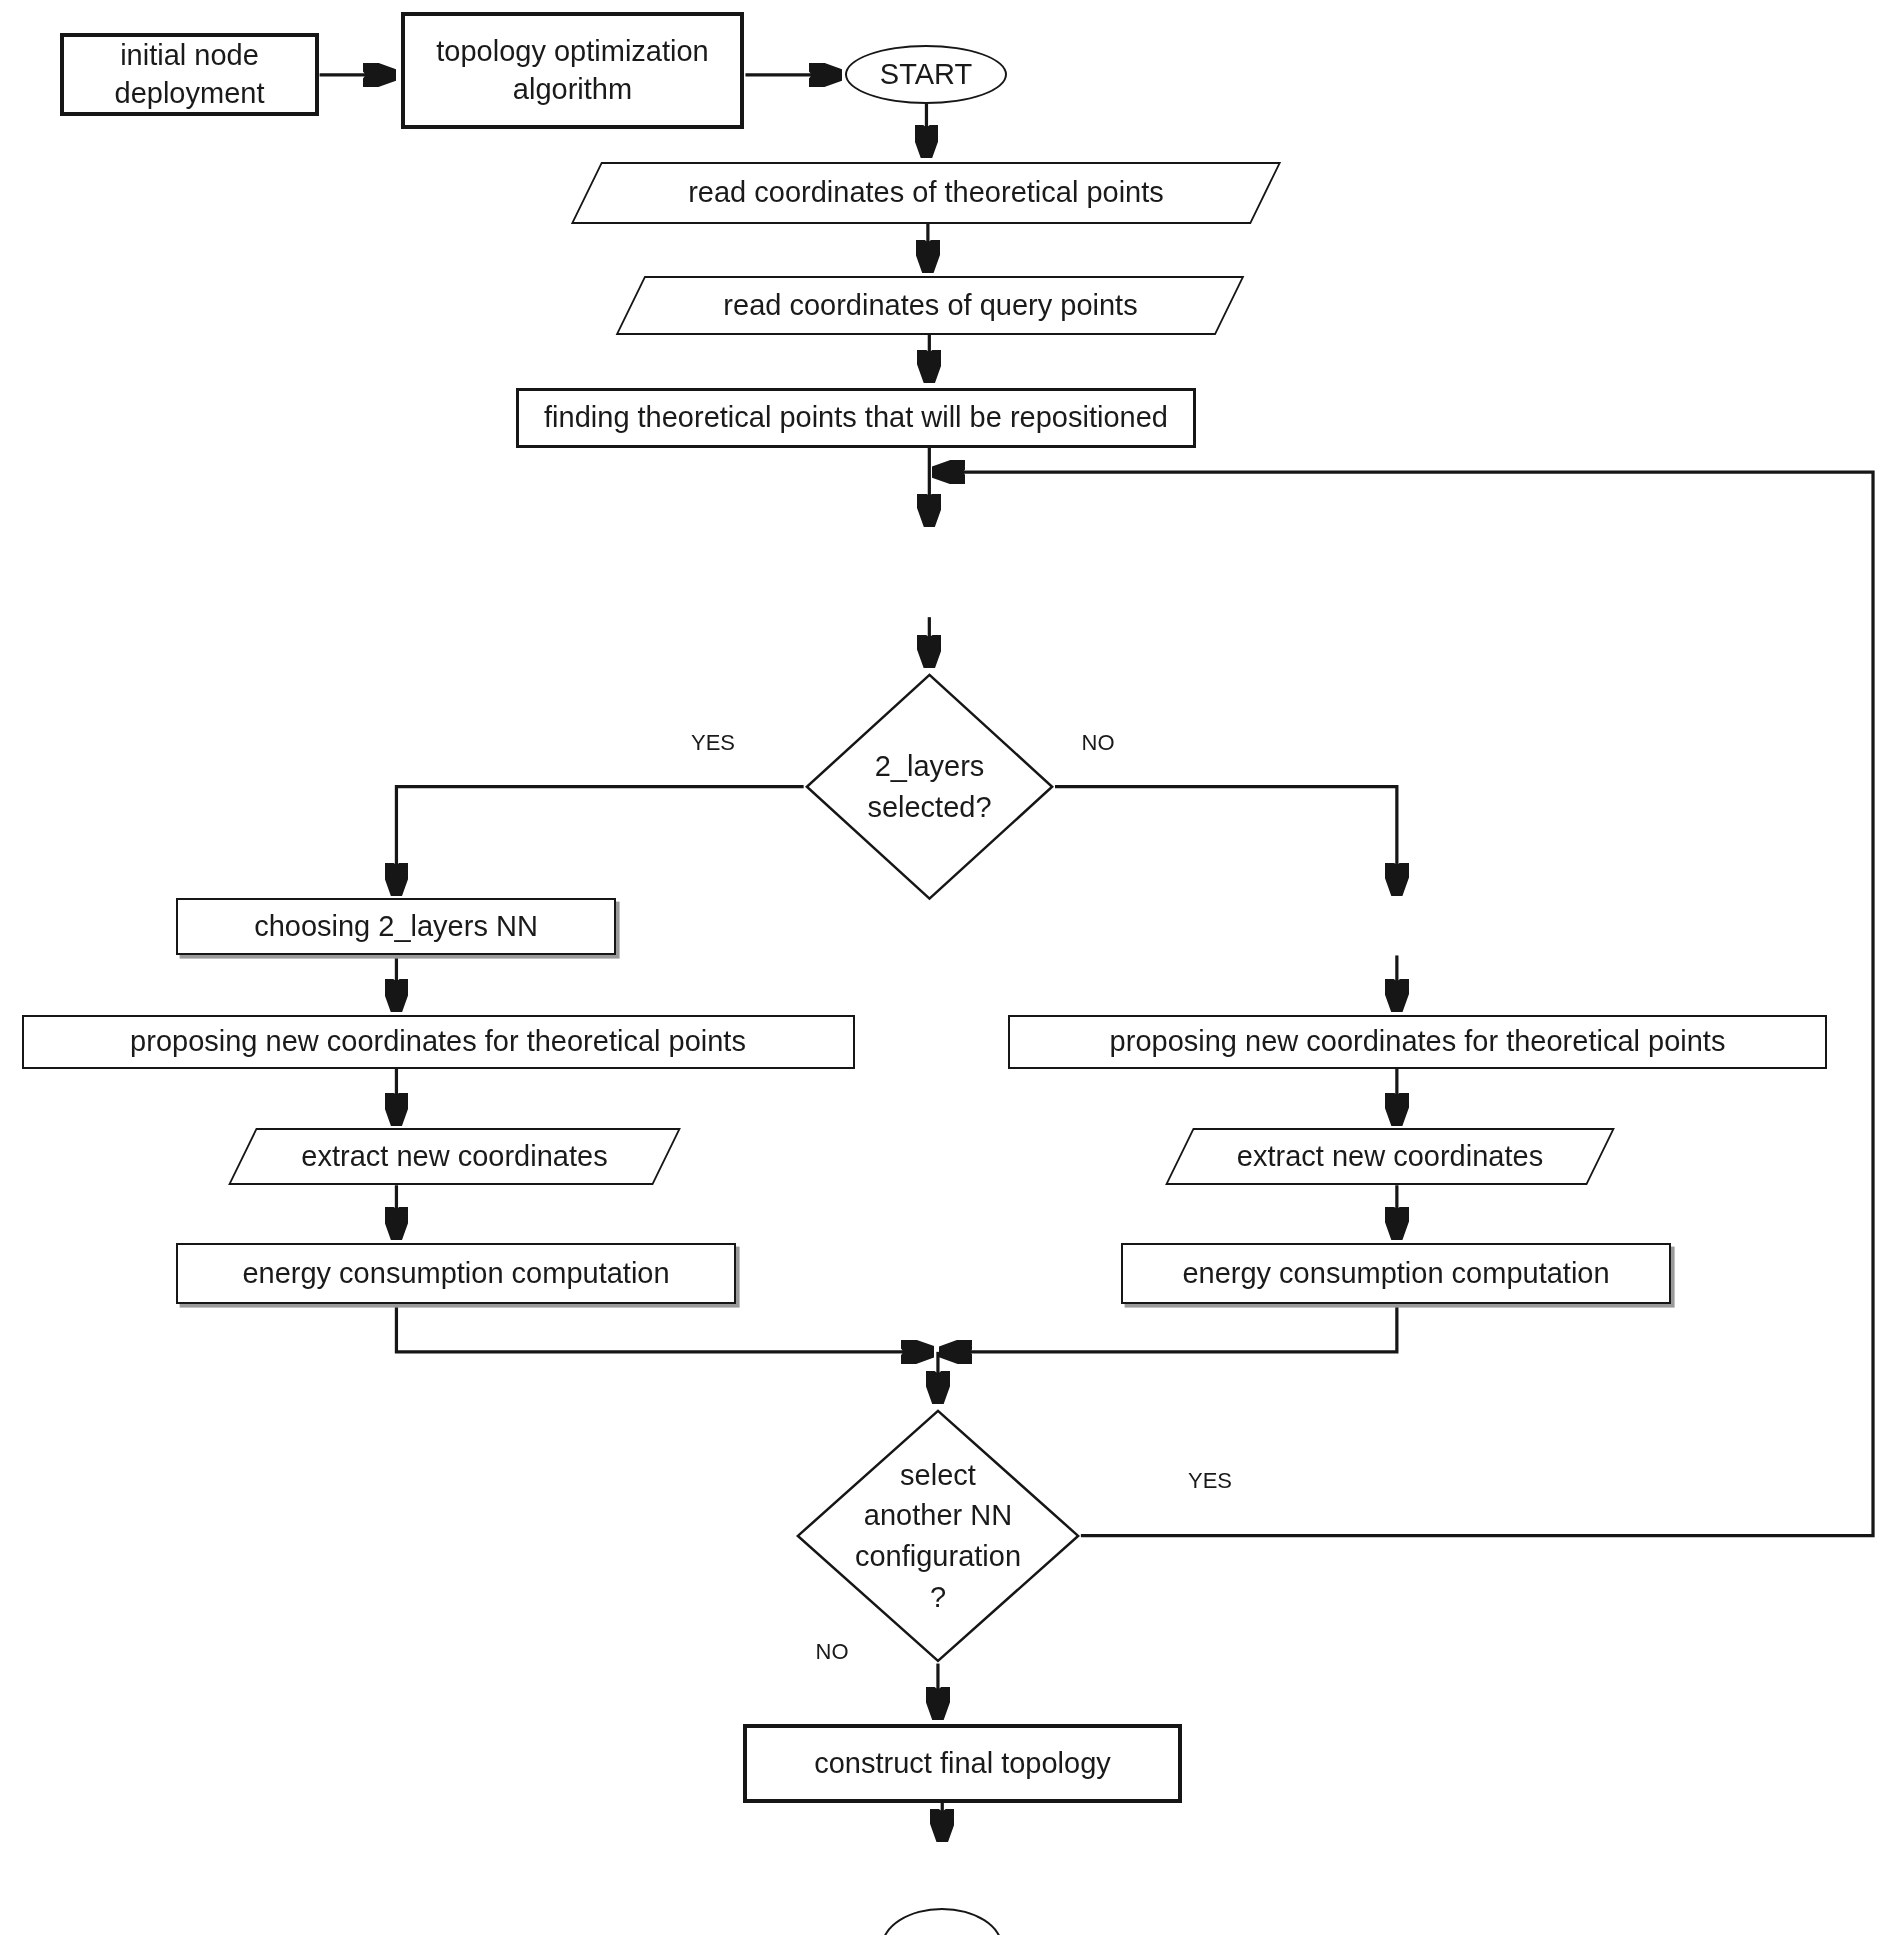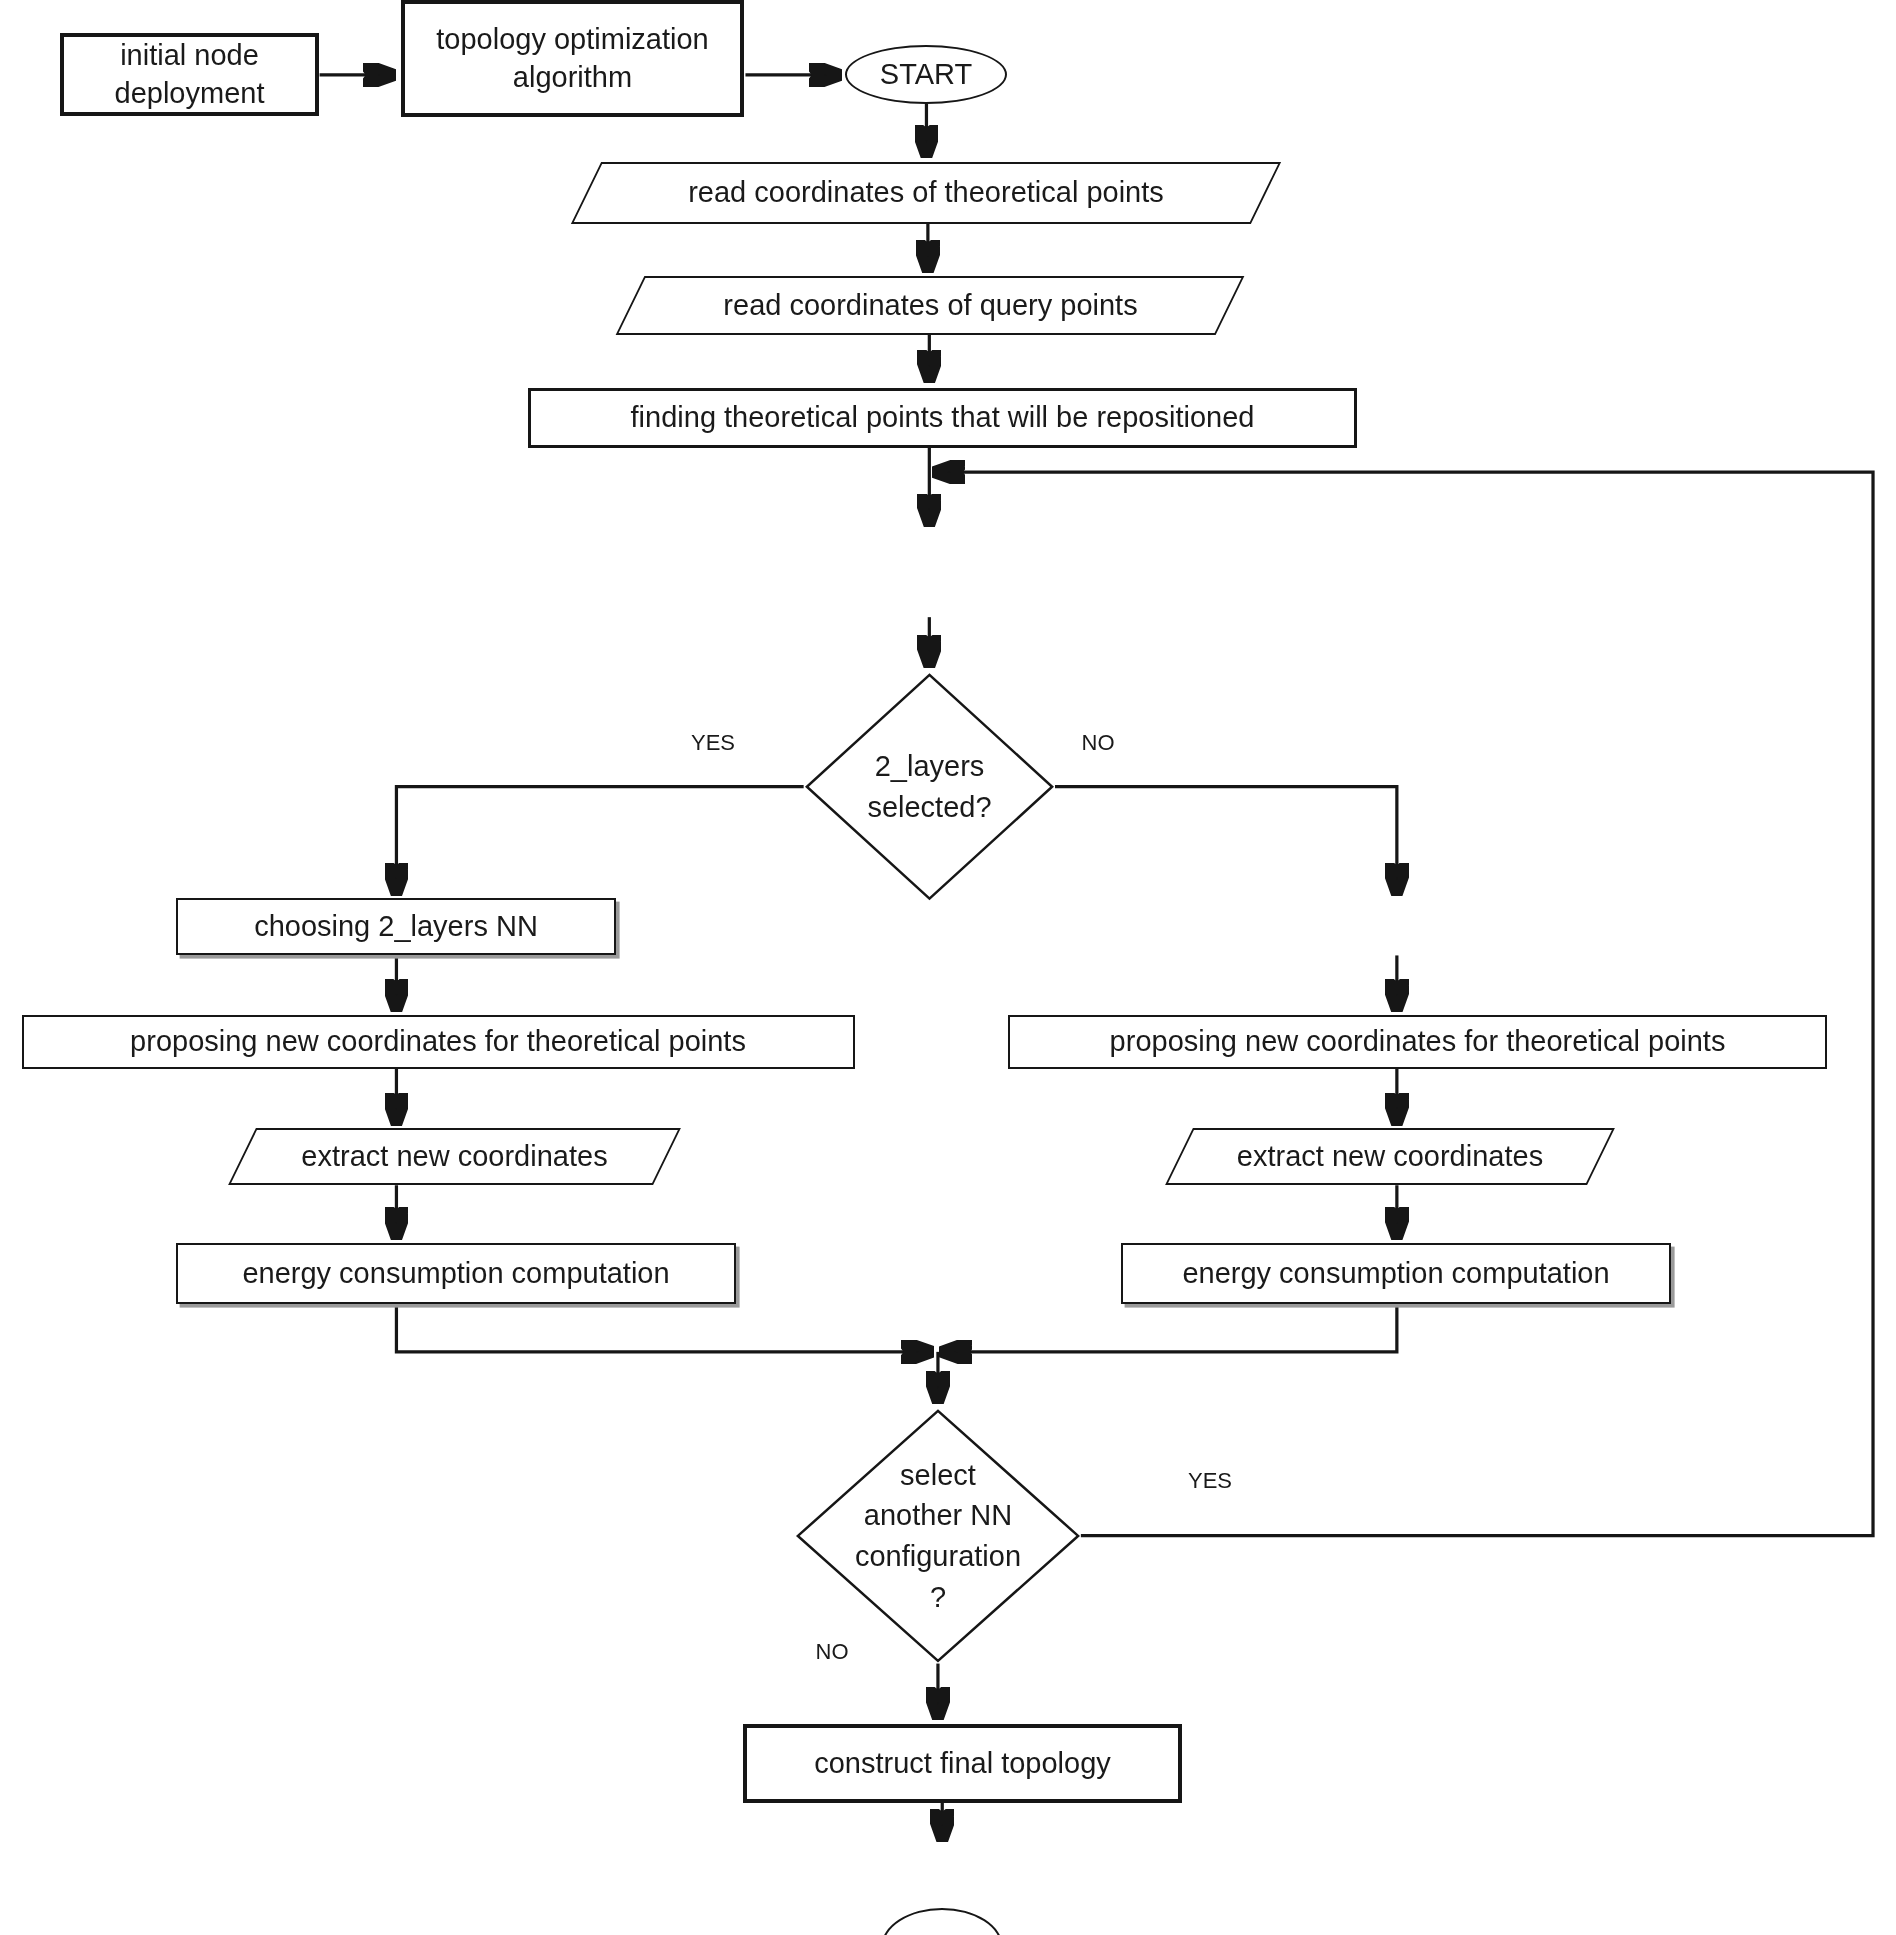--- a/index.html
+++ b/index.html
@@ -102,40 +102,40 @@
     <path d="M1306,1882 L1306,1950" marker-end="url(#arrow)"></path>
     <path d="M1306,2316 L1306,2390" marker-end="url(#arrow)"></path>
     <path d="M1312,2510 L1312,2560" marker-end="url(#arrow)"></path>
   </svg>
 
   <div class="node rect thick" style="left:60px; top:33px; width:259px; height:83px;padding-left:16px;">
     <div class="lbl wrap">initial node
 deployment</div>
   </div>
 
-  <div class="node rect thick" style="left:401px; top:0; width:343px; height:117px;padding-left:44px;">
+  <div class="node rect thick" style="left:401px; top:12px; width:343px; height:117px;padding-left:44px;">
     <div class="lbl wrap">topology optimization
 algorithm</div>
   </div>
 
   <div class="node oval" style="left:845px; top:45px; width:162px; height:59px;">
     <div class="lbl">START</div>
   </div>
 
   <div class="node para" style="left:571px; top:162px; width:710px; height:62px; --s:30px; --s2:15px;">
     <div class="shape"></div>
     <div class="lbl">read coordinates of theoretical points</div>
   </div>
 
   <div class="node para" style="left:616px; top:276px; width:629px; height:59px; --s:29px; --s2:14.4px;">
     <div class="shape"></div>
     <div class="lbl">read coordinates of query points</div>
   </div>
 
-  <div class="node rect mid" style="left:528px; top:388px; width:829px; height:60px;">
+  <div class="node rect mid" style="left:516px; top:388px; width:680px; height:60px;">
     <div class="lbl">finding theoretical points that will be repositioned</div>
   </div>
 
 
   <div class="node diamond" style="left:804px; top:672px; width:251px; height:230px;">
     <svg viewBox="0 0 350 320">
       <polygon points="175,4 346,160 175,316 4,160"></polygon>
     </svg>
     <div class="lbl wrap">2_layers
 selected?</div>

